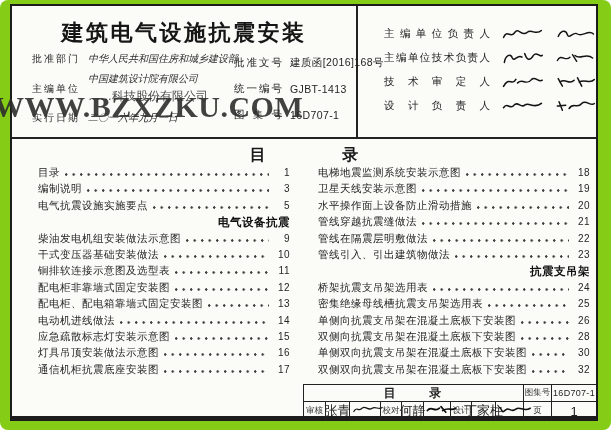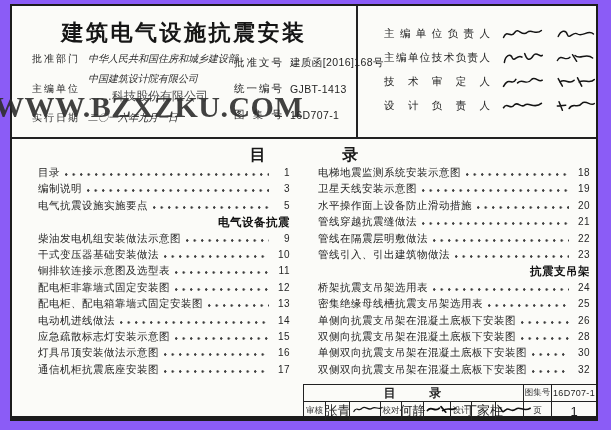--- a/index.html
+++ b/index.html
@@ -1,17 +1,17 @@
 <!DOCTYPE html>
 <html><head>
 <meta charset="utf-8">
 <style>
   html,body{margin:0;padding:0;background:#ffffff;}
-  .stage{position:relative;width:611px;height:430px;background:#8b5cf6;overflow:hidden;
-         font-family:"Liberation Sans",sans-serif;color:#242424;}
+  .stage{position:relative;width:611px;height:430px;background:#84cc16;overflow:hidden;
+         font-family:"Liberation Sans",sans-serif;color:#242424;border-radius:8px;}
   .sheet{position:absolute;left:10px;top:4px;width:588px;height:417px;box-sizing:border-box;
          border:2px solid #1c1c1c;border-bottom-width:5px;background:#fbfbf8;}
 
   
   .top{position:absolute;left:0;top:0;width:100%;height:133px;box-sizing:border-box;
        border-bottom:2px solid #222;display:flex;}
   .head-left{width:361px;position:relative;}
   .doc-title{text-align:center;font-size:22px;font-weight:bold;letter-spacing:2.5px;
              margin-top:12px;color:#161616;}
   .meta{position:absolute;left:20px;top:46px;width:200px;font-size:10px;}

